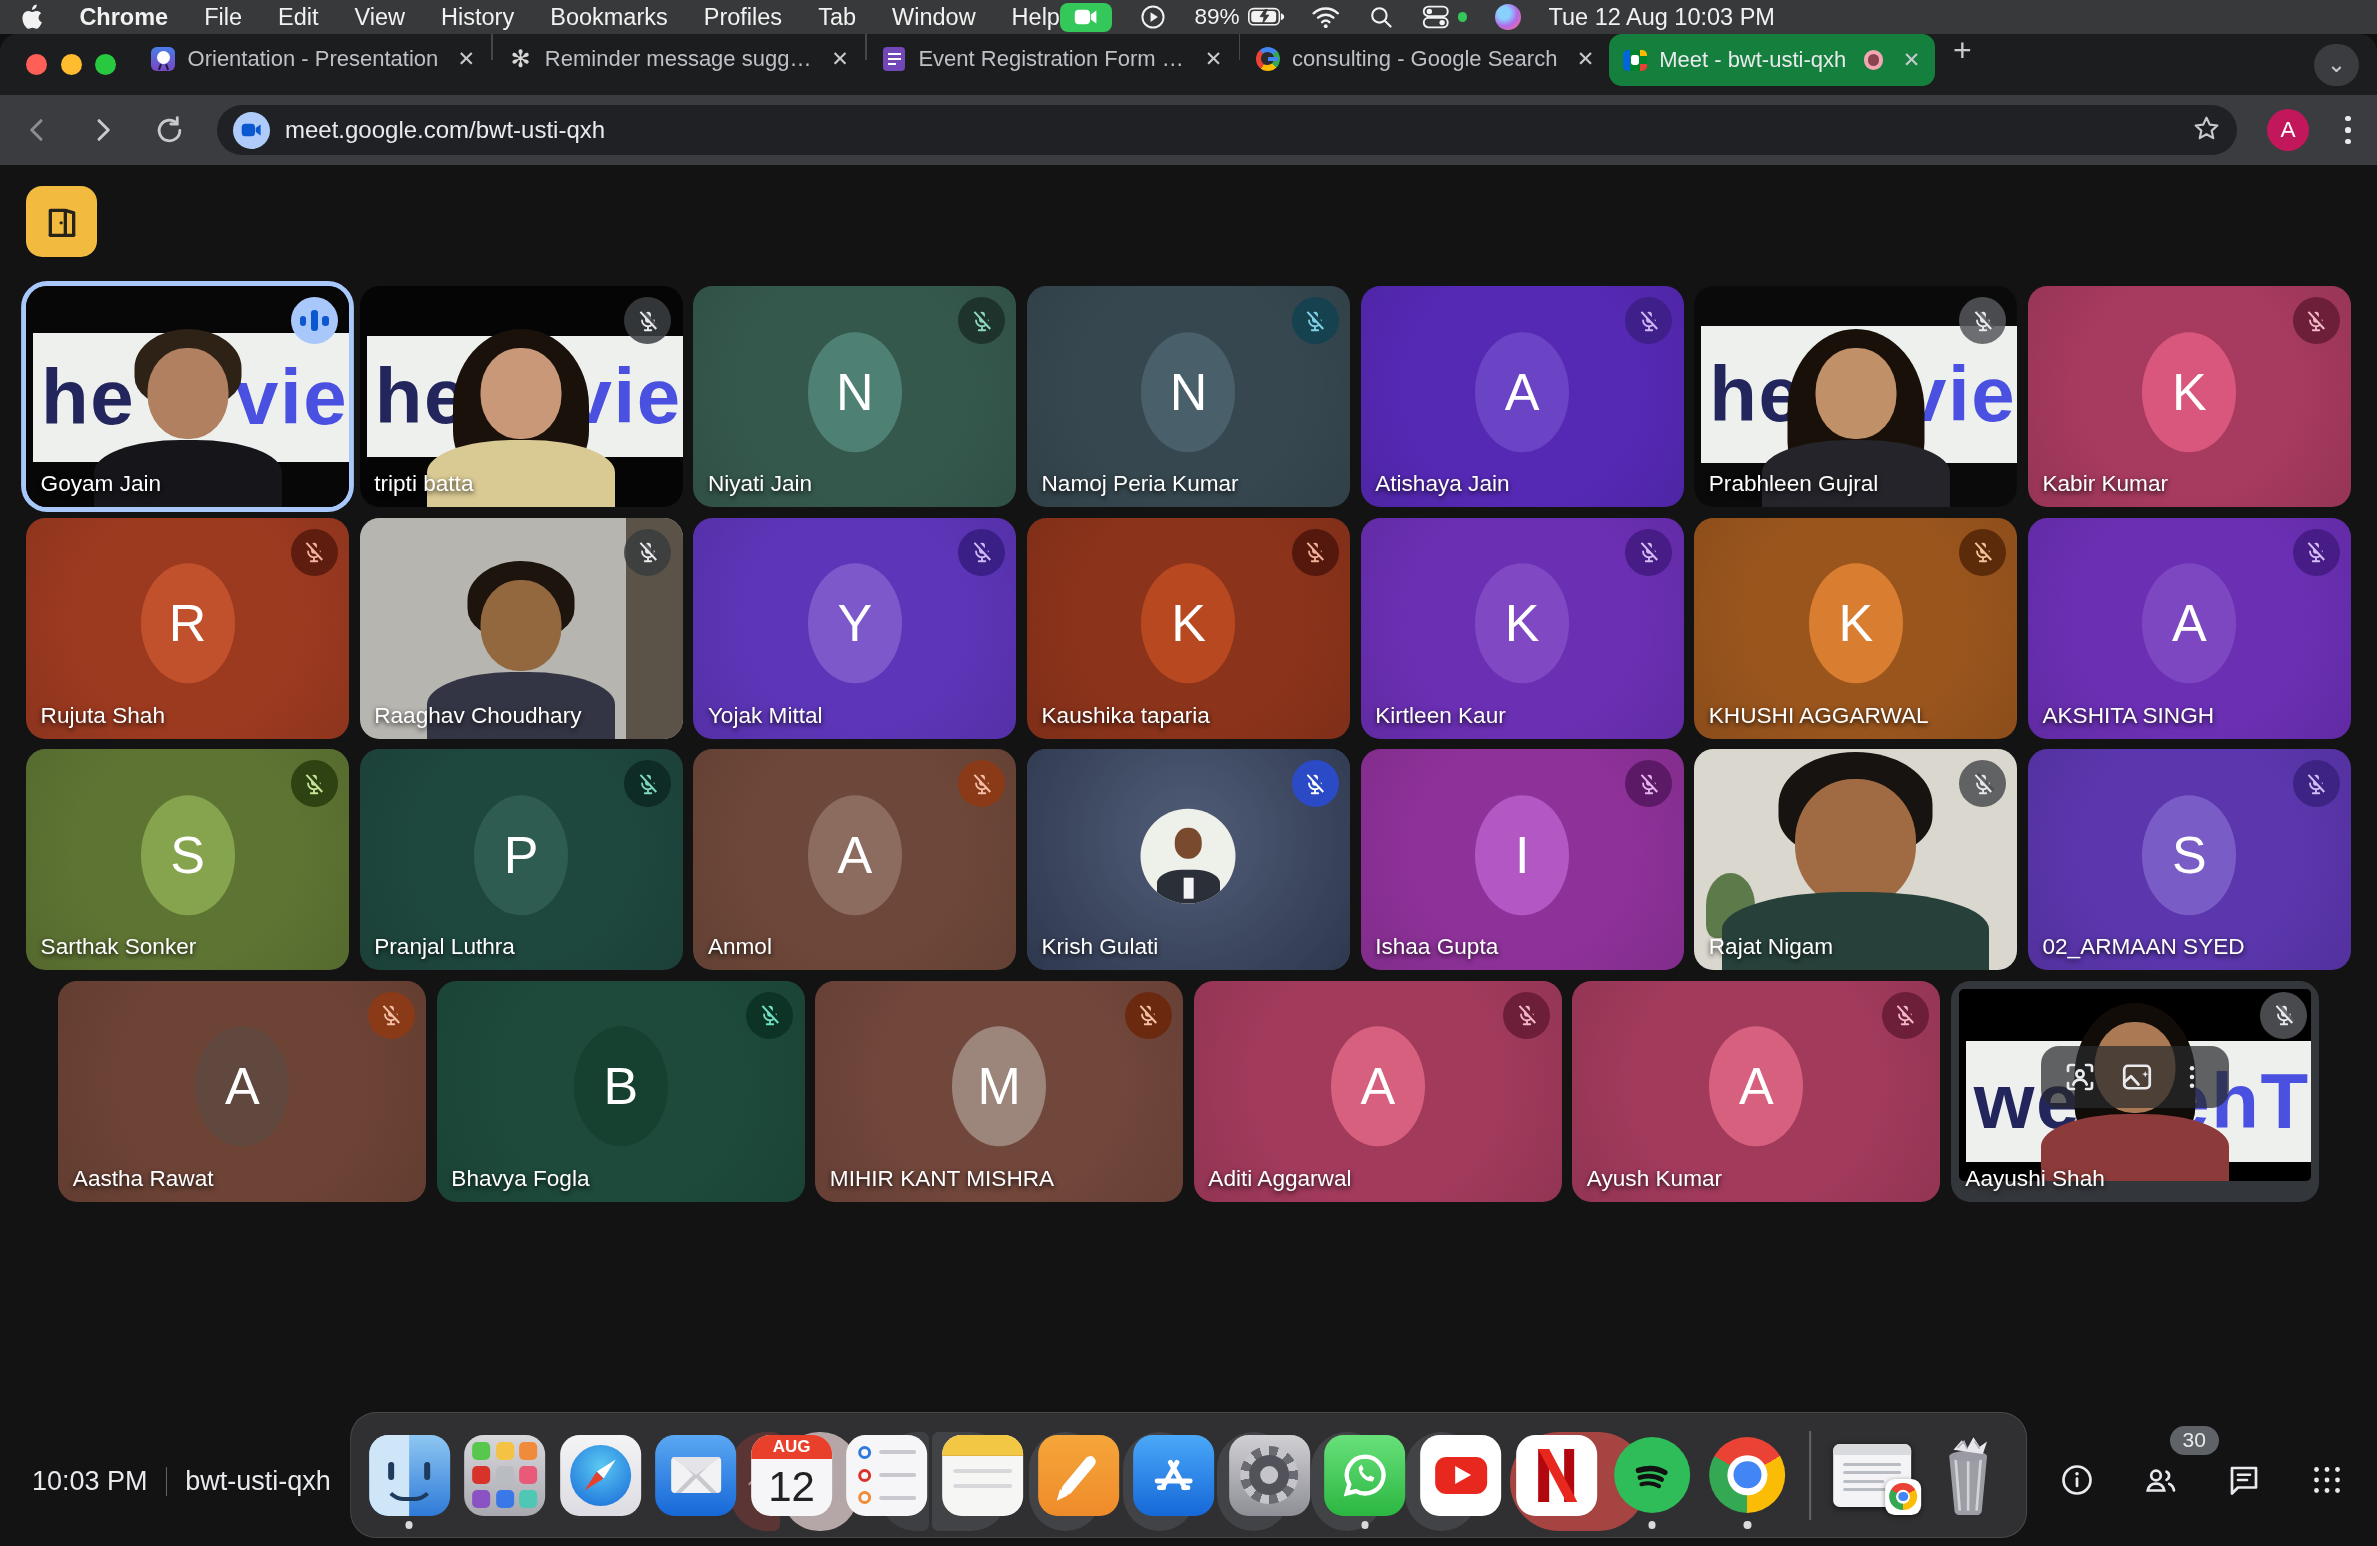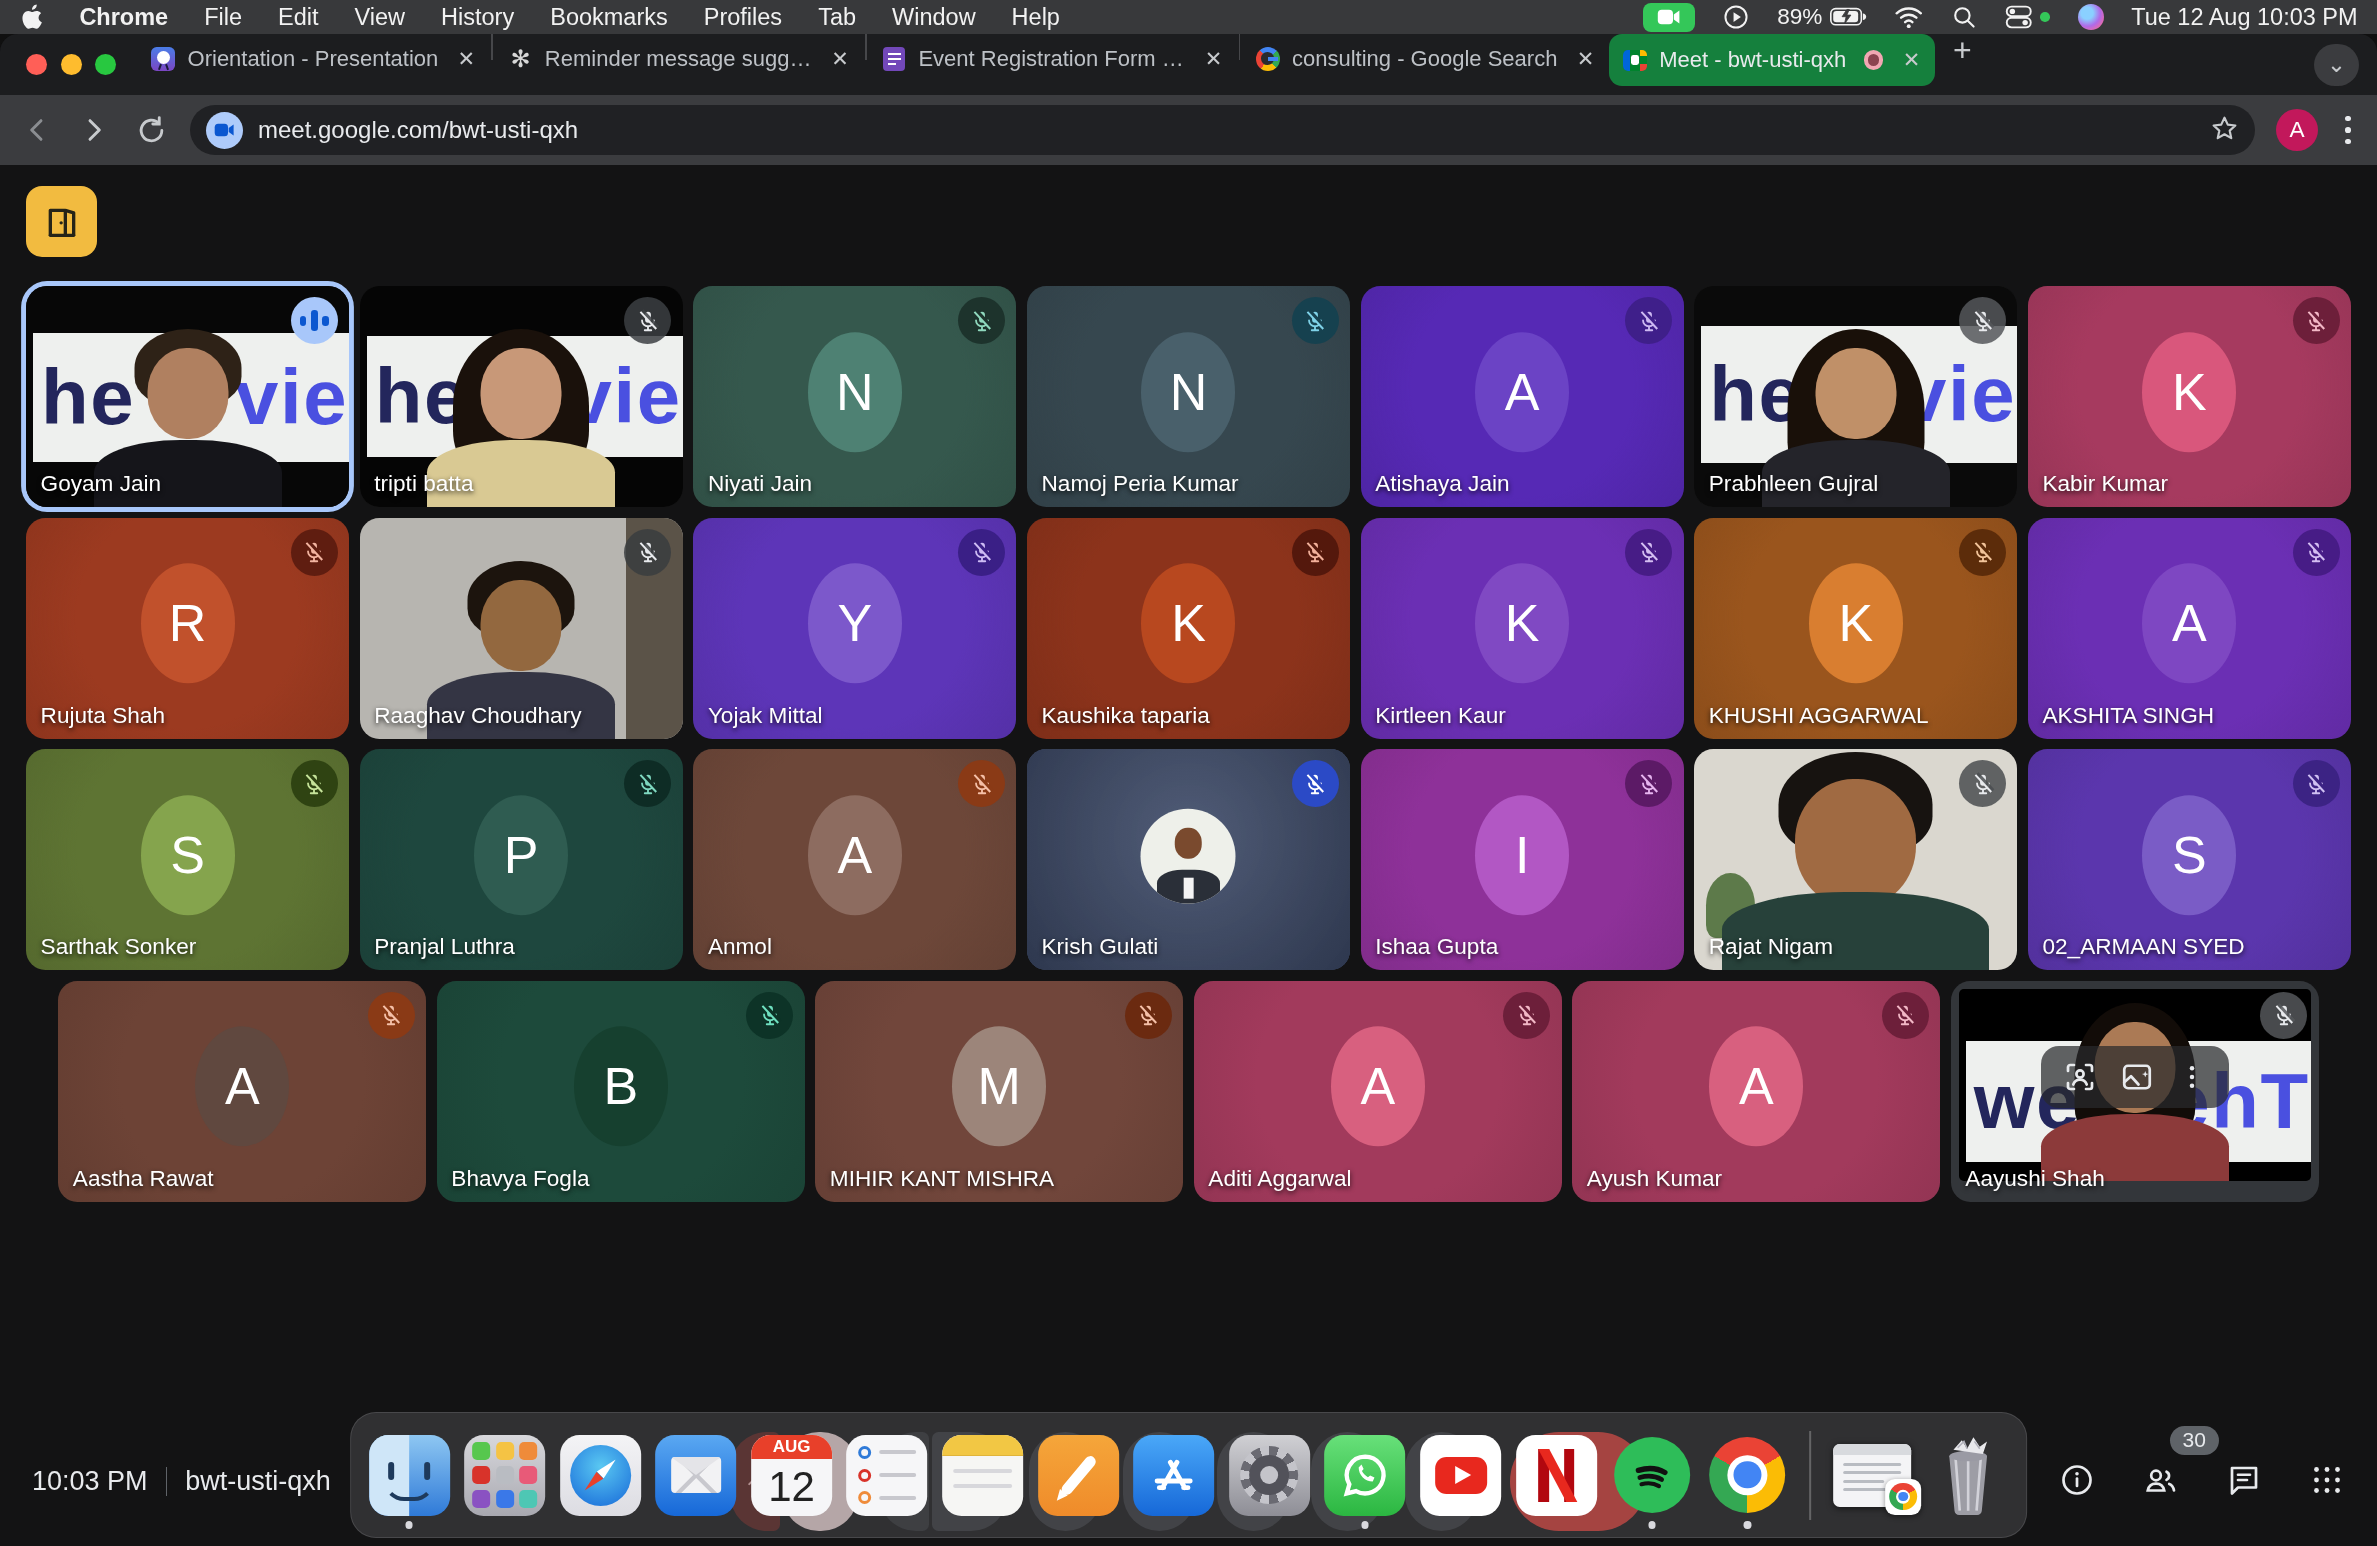--- a/index.html
+++ b/index.html
@@ -1,20 +1,20 @@
 <!DOCTYPE html>
 <html style="font-size:13px"><head>
 <meta charset="utf-8">
 <style>
   *{margin:0;padding:0;box-sizing:border-box}
   html,body{width:2377px;height:1546px;background:#101010;font-family:"Liberation Sans",sans-serif;overflow:hidden}
   #screen{position:relative;width:2377px;height:1546px}
 
   
-  #menubar{position:absolute;top:0;left:0;width:100%;height:34px;background:#38393b;display:flex;align-items:center;justify-content:space-between;padding:0 19.4px;color:#f2f2f2;font-size:23.5px}
+  #menubar{position:absolute;top:0;left:0;width:100%;height:34px;background:#38393b;display:flex;align-items:center;justify-content:flex-start;padding:0 19.4px;color:#f2f2f2;font-size:23.5px}
   .mb-left{display:flex;align-items:center;gap:36px}
   .mb-left .apple{width:24px;height:27.5px}
   .mb-item{color:#f2f2f2}
   .mb-item.bold{font-weight:bold}
   .mb-right{display:flex;align-items:center;gap:27.5px}
   .cam-pill{width:52px;height:29px;border-radius:8px;background:#34c759;display:flex;align-items:center;justify-content:center}
   .mb-ic{width:27.5px;height:27.5px;display:flex;align-items:center;justify-content:center}
   .siri{width:26px;height:26px;border-radius:50%;background:radial-gradient(circle at 35% 35%,#8ad0ff 0 25%,#b06ae8 55%,#e86aa8 80%)}
   .cc-dot{width:9.7px;height:9.7px;border-radius:50%;background:#34c759;margin-left:-19.4px}
   .mb-time{font-size:23.5px;white-space:nowrap}
@@ -29,21 +29,21 @@
   .tab.active{background:#15803d;height:52px}
   .tab .fav{width:26px;height:26px;flex:none;display:flex;align-items:center;justify-content:center}
   .tab .t-title{font-size:22px;color:#bdc1c6;white-space:nowrap;overflow:hidden;text-overflow:ellipsis;max-width:267px}
   .tab.active .t-title{color:#e8eaed}
   .tab .t-close{font-size:21px;color:#c7cacd;margin-left:8px;flex:none}
   .tab-sep{width:1.6px;height:26px;background:#46474a;margin:0 1.6px;flex:none}
   .rec-dot{width:19.4px;height:19.4px;border-radius:50%;border:4px solid #f2a7b3;background:#8c4350;flex:none;margin-left:6.5px}
   .newtab{font-size:32px;color:#c7cacd;margin-left:18px;line-height:1}
   .tab-search{position:absolute;right:18px;top:9.7px;width:45px;height:42px;border-radius:21px;background:#3b3c3f;color:#c7cacd;font-size:22.6px;display:flex;align-items:center;justify-content:center}
 
-  #toolbar{height:70px;background:#3b3c3f;display:flex;align-items:center;padding:0 19.4px;gap:21px}
+  #toolbar{height:70px;background:#3b3c3f;display:flex;align-items:center;padding:0 19.4px;gap:30px}
   .nav-ic{width:36px;height:36px;display:flex;align-items:center;justify-content:center}
   #omnibox{flex:1;height:50px;background:#202124;border-radius:26px;display:flex;align-items:center;padding:0 16px;gap:14.6px;min-width:0}
   .site-badge{width:37px;height:37px;border-radius:50%;background:#aecbfa;display:flex;align-items:center;justify-content:center;flex:none}
   #url{font-size:24px;color:#e8eaed;flex:1;white-space:nowrap;overflow:hidden}
   .star{flex:none}
   .avatar{width:42px;height:42px;border-radius:50%;background:#c2185b;color:#fff;font-size:22.6px;display:flex;align-items:center;justify-content:center;flex:none}
   .kebab{display:flex;flex-direction:column;gap:5.7px;padding:0 6.5px}
   .kebab i{width:5.7px;height:5.7px;border-radius:50%;background:#e8eaed}
 
   

